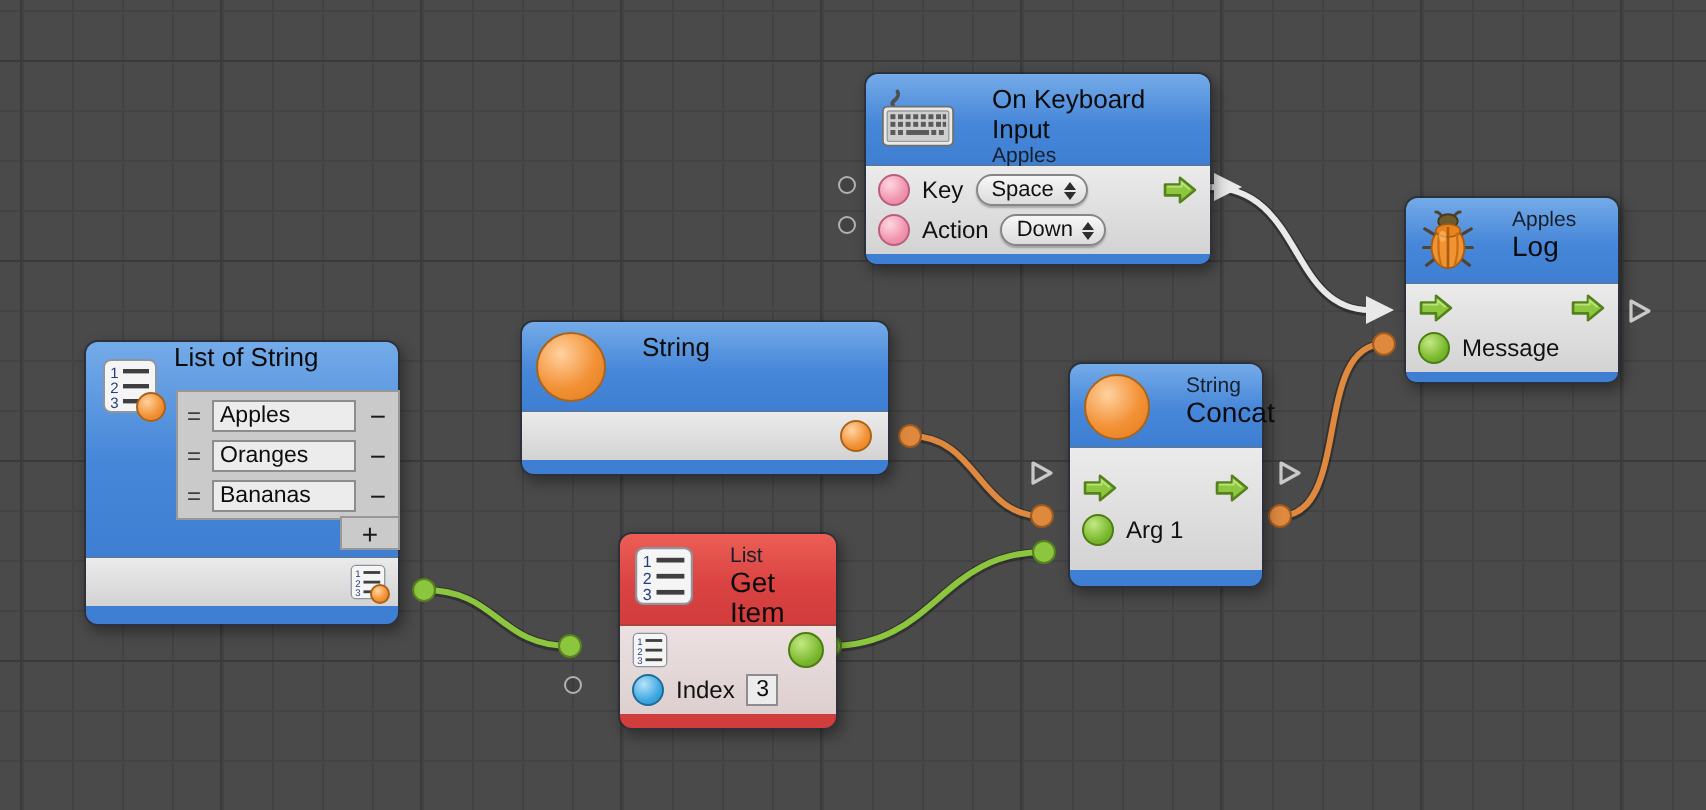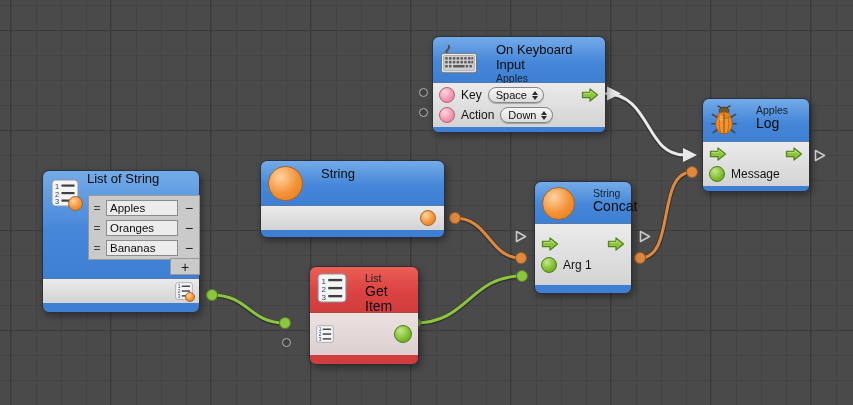--- a/index.html
+++ b/index.html
@@ -307,20 +307,25 @@
   </div>
   <div class="bodyc">
     <div class="row">
       <span class="miniicon" style="width:18px;height:18px">
         <svg width="18" height="18">
             <use href="#listIcon"></use>
           </svg>
       </span>
       <span class="port green" style="width:18px;height:18px;margin-left:auto"></span>
     </div>
+    <div class="row">
+      <span class="port blue2"></span>
+      <span class="plabel">Index</span>
+      <span class="field" style="width:16px;text-align:center">3</span>
+    </div>
   </div>
   <div class="ftr" style="height:9px"></div>
 </div>
 
 <div class="node blue" style="left:534px;top:181px;width:98px;height:113px">
   <div class="hdr" style="height:42px">
     <span class="sphere" style="width:33px;height:33px"></span>
     <div>
       <div class="cat">String</div>
       <div class="title big">Concat</div>

